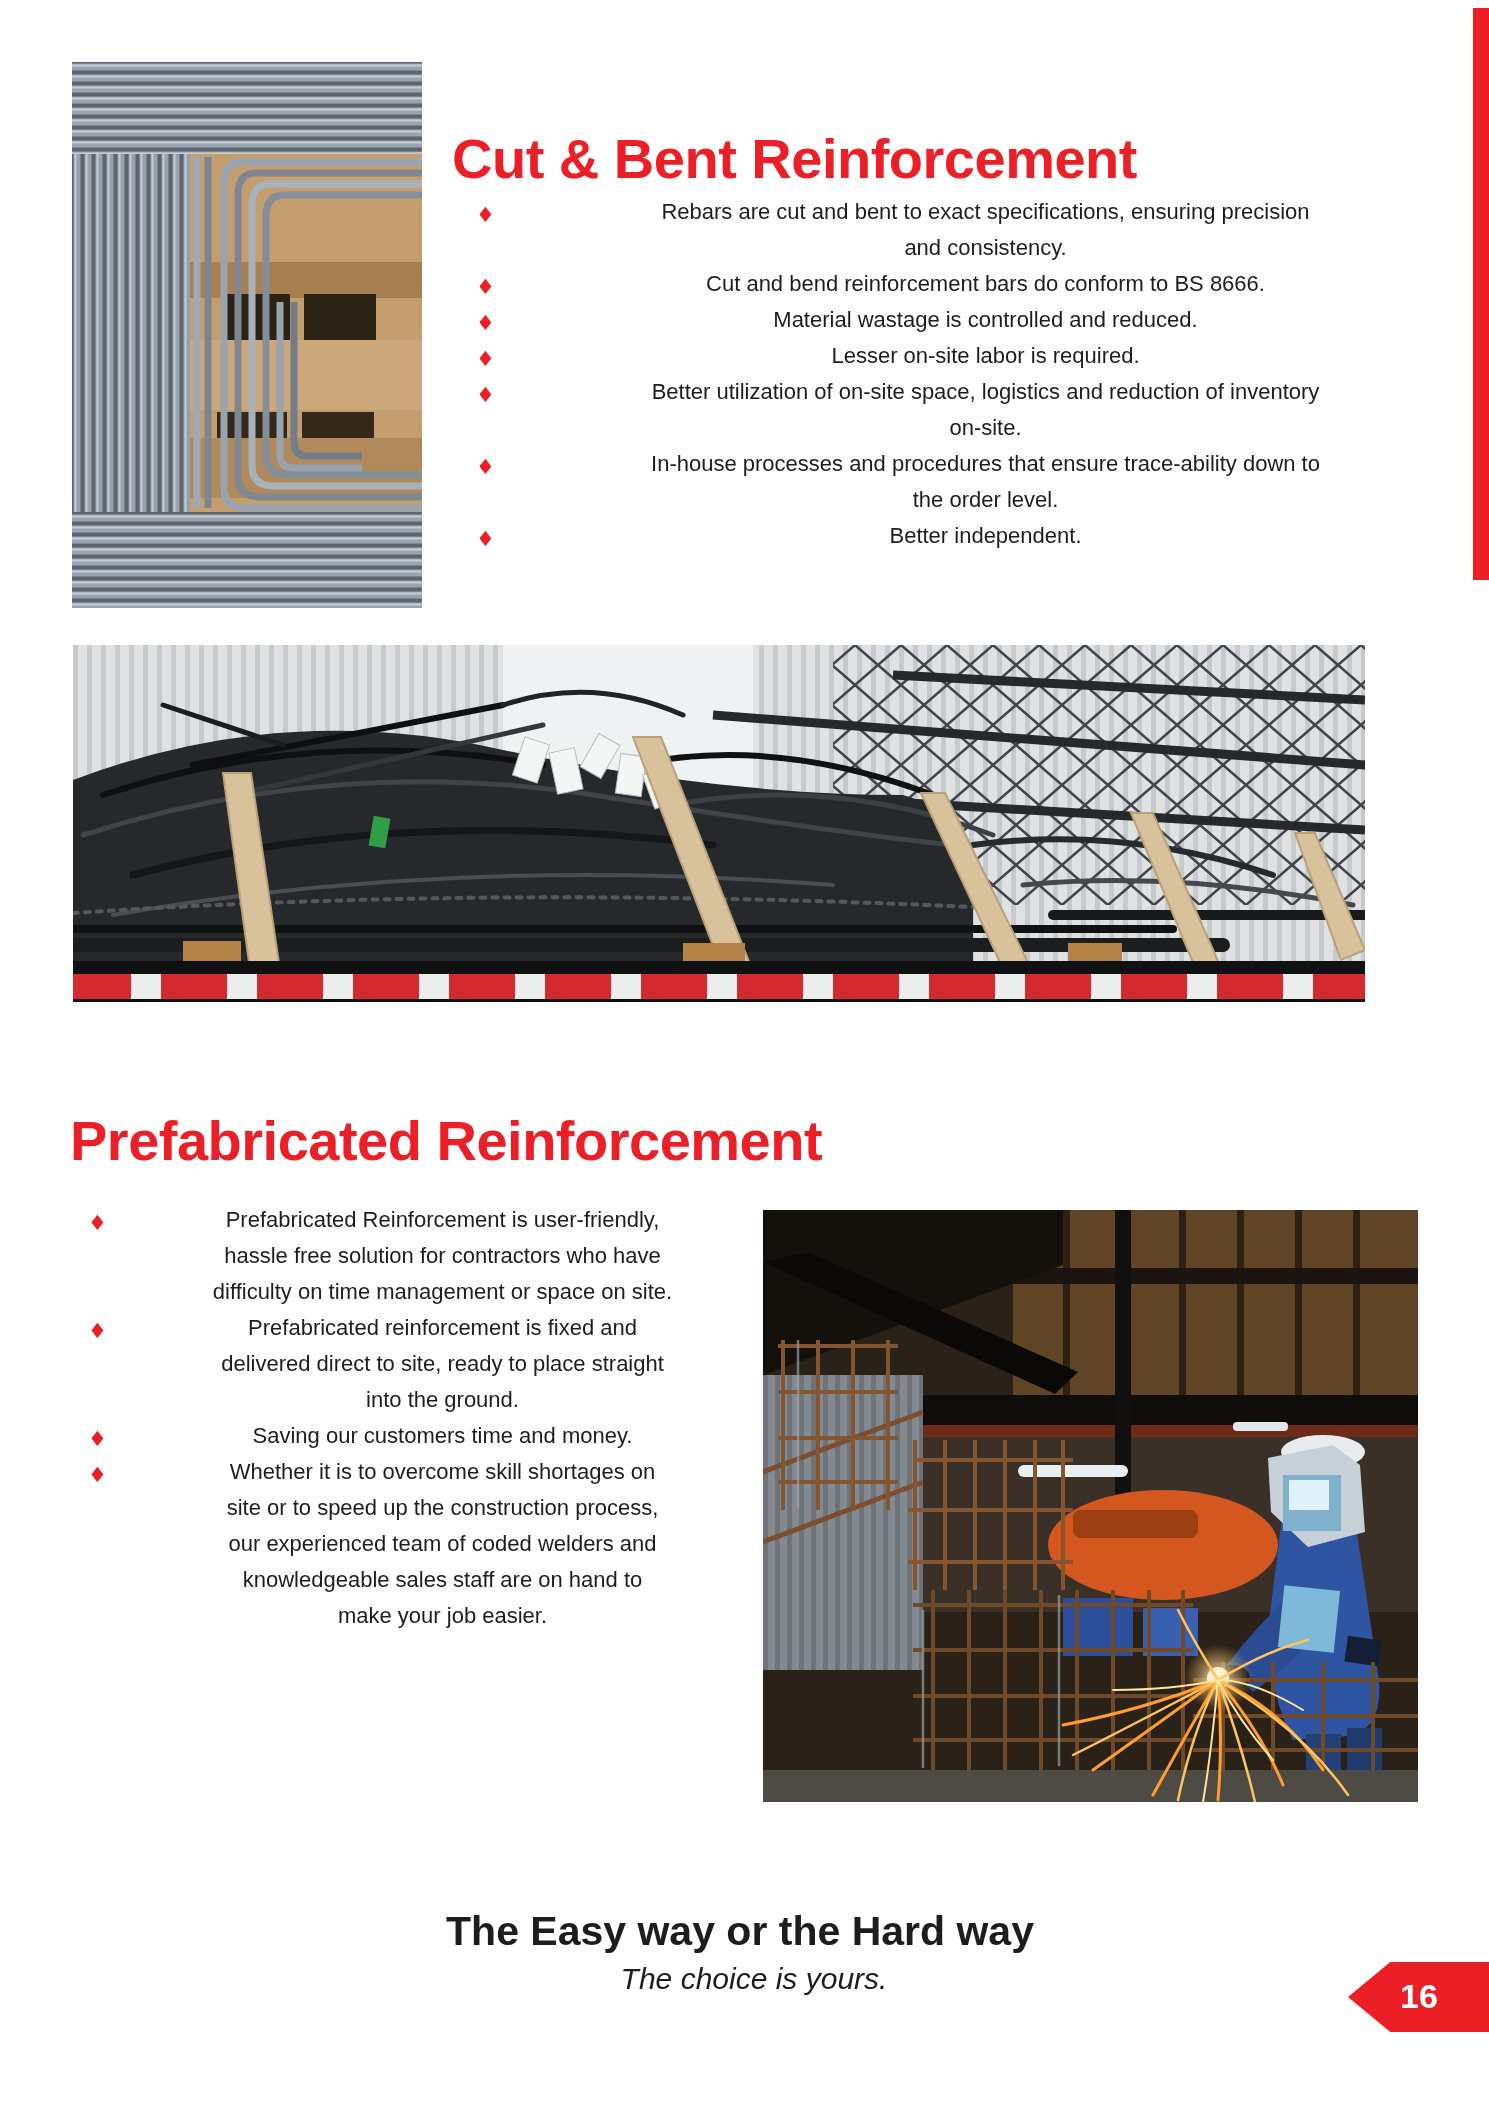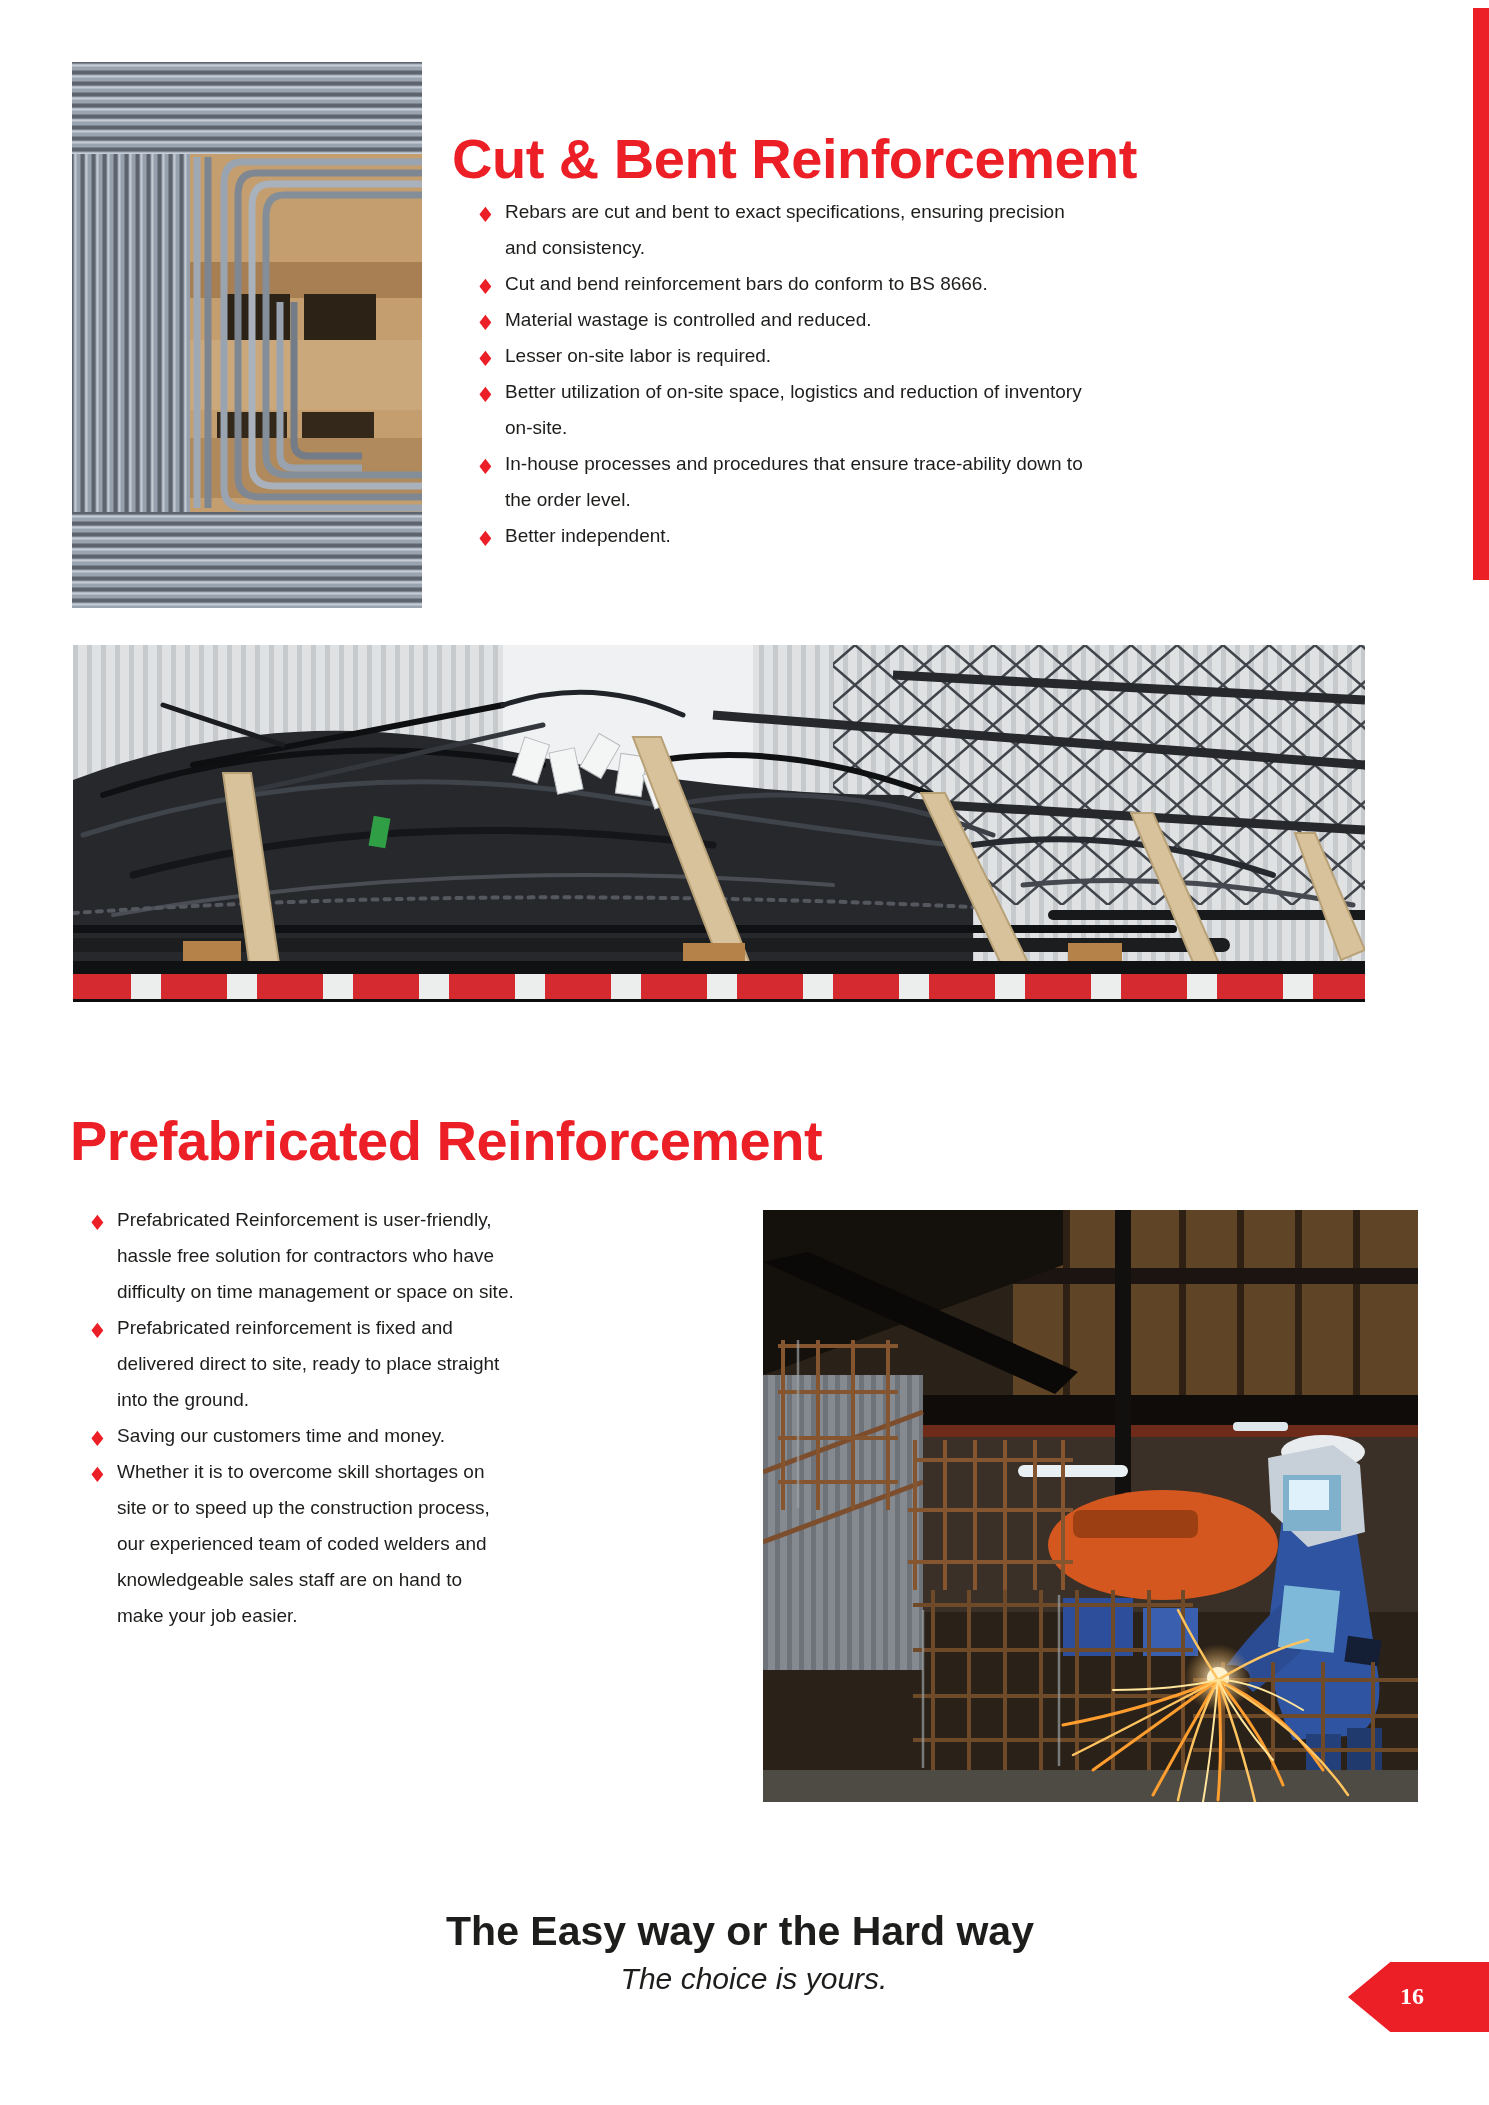--- a/index.html
+++ b/index.html
@@ -19,21 +19,21 @@
   }
   #heading-cutbent { left:452px; top:130px; }
   #heading-prefab  { left:70px;  top:1112px; }
 
   ul.bullets { position:absolute; list-style:none; margin:0; padding:0; }
   ul.bullets li { position:relative; padding-left:29px; }
   ul.bullets .diamond {
     position:absolute; left:0; top:3px; color:var(--accent);
     font-size:21px; line-height:36px; font-family:"DejaVu Sans", sans-serif;
   }
-  ul.bullets .line { font-size:19px; line-height:36px; white-space:nowrap; color:var(--text); }
+  ul.bullets .line { font-size:22px; line-height:36px; white-space:nowrap; color:var(--text);text-align:center; }
 
   #bullets-cutbent { left:476px; top:194px; width:990px; }
   #bullets-prefab  { left:88px;  top:1202px; width:680px; }
 
   #photo-cutbent { left:72px;  top:62px;   width:350px;  height:546px; }
   #photo-truck   { left:73px;  top:645px;  width:1292px; height:357px; }
   #photo-welder  { left:763px; top:1210px; width:655px;  height:592px; }
 
   .footer-tagline {
     position:absolute; left:0; top:1908px; width:1480px; text-align:center;
@@ -44,21 +44,21 @@
     font-size:30px; font-style:italic; white-space:nowrap; color:var(--text);
   }
   .page-tab {
     position:absolute; right:0; top:1962px; width:141px; height:70px;
     background:var(--accent);
     -webkit-clip-path:polygon(0 50%, 30% 0, 100% 0, 100% 100%, 30% 100%);
     clip-path:polygon(0 50%, 30% 0, 100% 0, 100% 100%, 30% 100%);
   }
   .page-tab .num {
     display:block; padding-left:52px; line-height:68px;
-    font-size:24px; font-weight:bold; color:#ffffff;font-family:Liberation Serif, serif;
+    font-size:34px; font-weight:bold; color:#ffffff;
   }
 </style>
 </head>
 <body>
 
 <div class="red-stripe"></div>
 
 <div class="photo" id="photo-cutbent">
 <svg viewBox="0 0 350 546" preserveAspectRatio="none">
   <defs>

